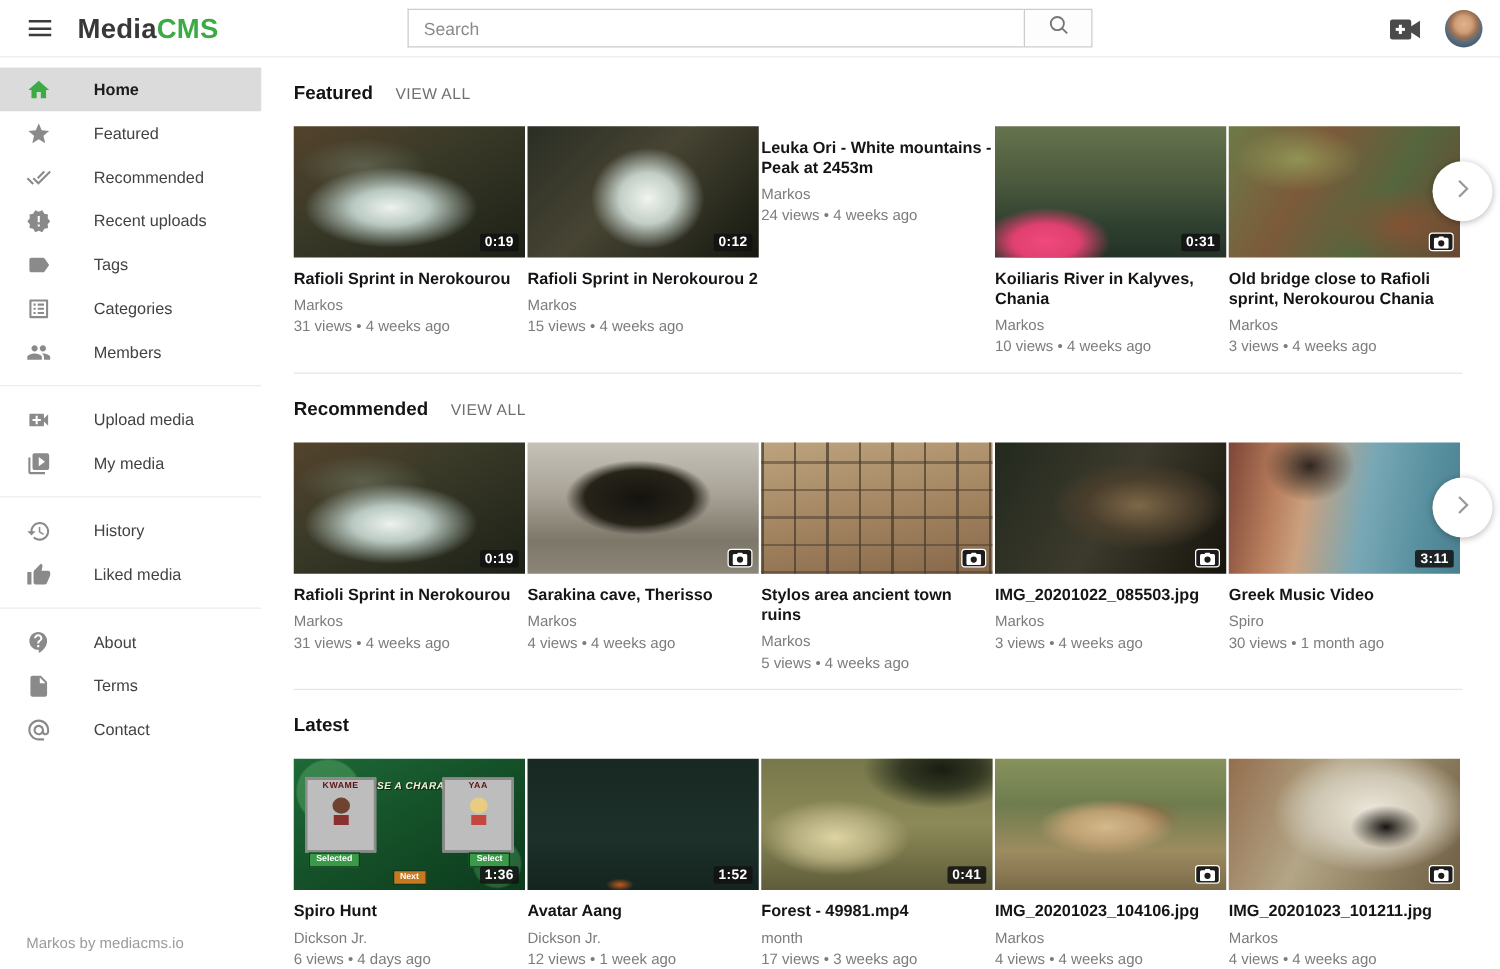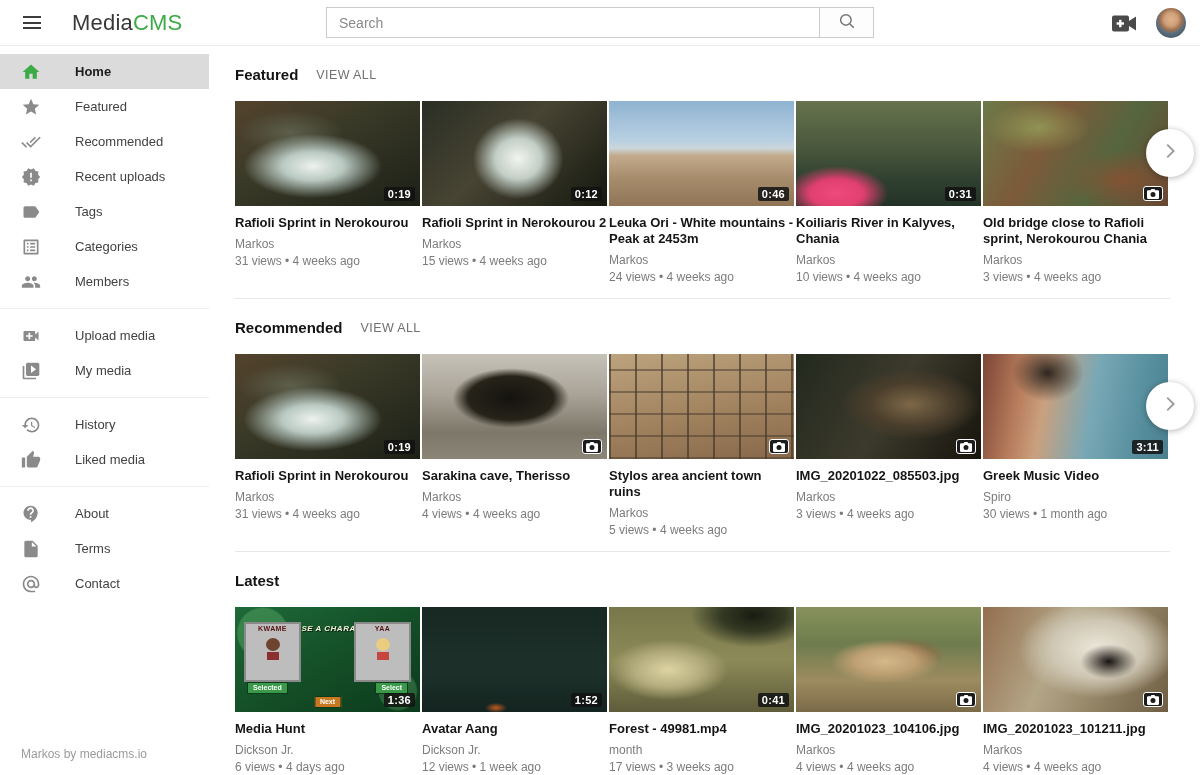--- a/index.html
+++ b/index.html
@@ -5,21 +5,21 @@
   * { margin:0; padding:0; box-sizing:border-box; }
   html,body { width:1200px; height:775px; overflow:hidden; background:#fff;
               font-family:"Liberation Sans", sans-serif; }
 
   
   .header { position:fixed; top:0; left:0; width:1200px; height:46px; background:#fff;
             border-bottom:1px solid #ececec; display:flex; align-items:center; z-index:20; }
   .hamburger { width:40px; height:32px; margin-left:12px; display:flex; flex-direction:column;
                justify-content:center; gap:3.5px; align-items:center; cursor:pointer; }
   .hamburger span { width:18px; height:2px; background:#3c3c3c; }
-  .logo { margin-left:20px; font-size:22px; letter-spacing:.2px; cursor:pointer; }
+  .logo { margin-left:10px; font-size:22px; letter-spacing:.2px; cursor:pointer;font-weight:bold; }
   .logo .lg1 { color:#383838; }
   .logo .lg2 { color:#3cab46; }
   .searchwrap { position:absolute; left:50%; transform:translateX(-50%); top:7px;
                 display:flex; width:548px; height:31px; }
   .searchwrap input { flex:1; border:1px solid #ccc; border-right:none; padding:0 12px;
                       font-size:14px; color:#333; outline:none; font-family:inherit; }
   .searchwrap input::placeholder { color:#8a8a8a; }
   .search-btn { width:55px; border:1px solid #ccc; background:#fdfdfd; display:flex;
                 align-items:center; justify-content:center; cursor:pointer; }
   .header-right { position:absolute; right:14px; top:0; height:46px; display:flex;
@@ -314,23 +314,20 @@
       </div>
       <div class="card">
         <div class="thumb t-f2">
             <span class="dur">0:12</span>
           </div>
         <div class="c-title">Rafioli Sprint in Nerokourou 2</div>
         <div class="c-author">Markos</div>
         <div class="c-meta">15 views • 4 weeks ago</div>
       </div>
       <div class="card">
-        <div class="thumb t-f3">
-            <span class="dur">0:46</span>
-          </div>
         <div class="c-title">Leuka Ori - White mountains - Peak at 2453m</div>
         <div class="c-author">Markos</div>
         <div class="c-meta">24 views • 4 weeks ago</div>
       </div>
       <div class="card">
         <div class="thumb t-f4">
             <span class="dur">0:31</span>
           </div>
         <div class="c-title">Koiliaris River in Kalyves, Chania</div>
         <div class="c-author">Markos</div>
@@ -434,21 +431,21 @@
             <div class="game-fig">
                 <div class="head"></div>
                 <div class="body"></div>
               </div>
           </div>
           <span class="game-btn gbn-selected">Selected</span>
           <span class="game-btn gbn-next">Next</span>
           <span class="game-btn gbn-select">Select</span>
           <span class="dur">1:36</span>
         </div>
-        <div class="c-title">Media Hunt</div>
+        <div class="c-title">Spiro Hunt</div>
         <div class="c-author">Dickson Jr.</div>
         <div class="c-meta">6 views • 4 days ago</div>
       </div>
       <div class="card">
         <div class="thumb t-l2">
             <span class="dur">1:52</span>
           </div>
         <div class="c-title">Avatar Aang</div>
         <div class="c-author">Dickson Jr.</div>
         <div class="c-meta">12 views • 1 week ago</div>

